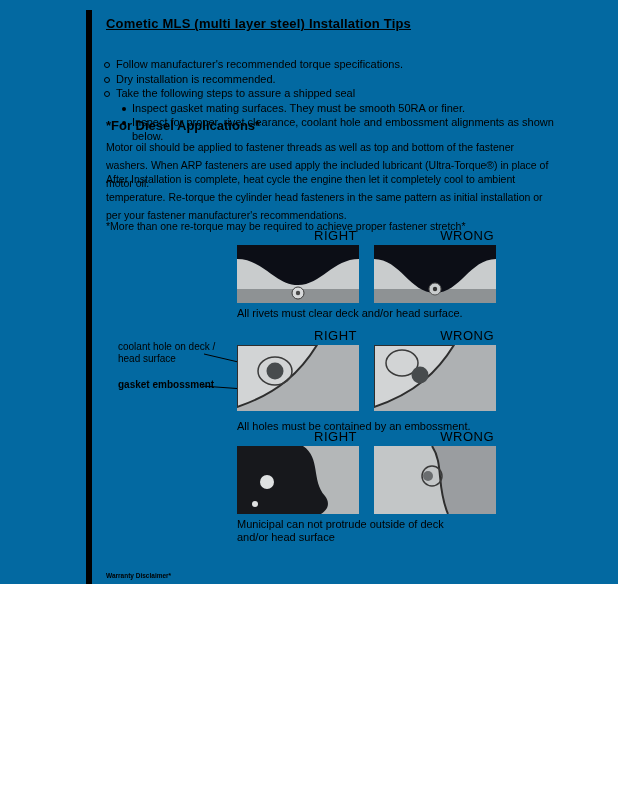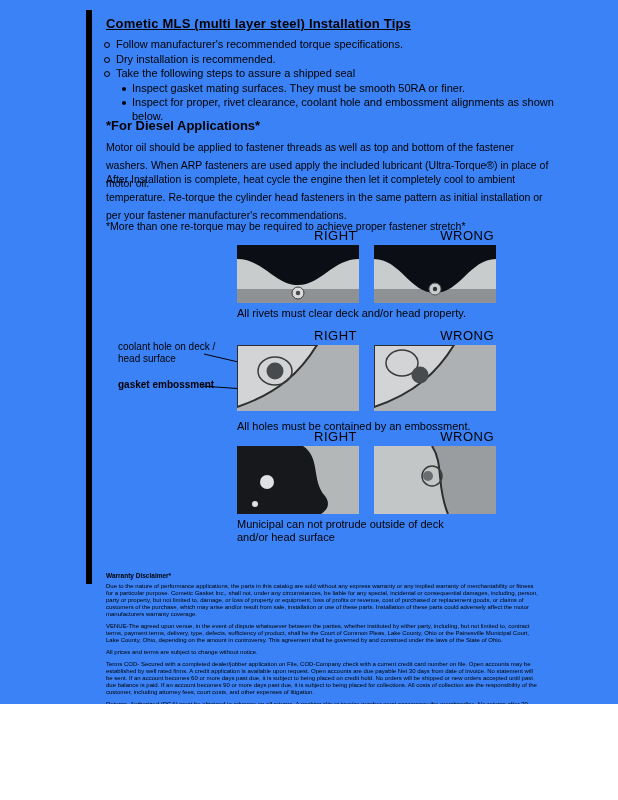--- a/index.html
+++ b/index.html
@@ -1,21 +1,21 @@
 <!DOCTYPE html>
 <html><head>
 <meta charset="utf-8">
 <style>
   html,body{margin:0;padding:0;background:#ffffff;}
-  .page{position:relative;width:618px;height:704px;background:#3b82f6;
+  .page{position:relative;width:618px;height:584px;background:#0369a1;
         font-family:"Liberation Sans", sans-serif;color:#000;overflow:hidden;}
   .left-rule{position:absolute;left:86px;top:10px;width:6px;height:574px;background:#000;}
   .title{position:absolute;left:106px;top:16px;margin:0;font-size:13px;font-weight:bold;
          text-decoration:underline;letter-spacing:.2px;}
-  .tips{position:absolute;left:104px;top:38px;font-size:11px;line-height:13.5px;width:460px;}
+  .tips{position:absolute;left:104px;top:58px;font-size:11px;line-height:13.5px;width:460px;}
   .b,.sb{position:relative;padding-left:12px;margin-bottom:1px;}
   .sb{margin-left:16px;}
   .ring{position:absolute;left:0;top:4px;width:4px;height:4px;border:1px solid #000;border-radius:50%;}
   .dot{position:absolute;left:2px;top:5px;width:4px;height:4px;background:#000;border-radius:50%;}
   .diesel-heading{position:absolute;left:106px;top:118px;margin:0;font-size:13px;font-weight:bold;}
   .para{position:absolute;left:106px;margin:0;font-size:10.5px;line-height:18px;width:452px;}
   .p1{top:138px;}
   .p2{top:170px;}
   .note{top:217px;width:470px;}
   .figlbl{position:absolute;width:120px;text-align:right;font-size:13px;letter-spacing:.5px;}
@@ -91,21 +91,21 @@
   </div>
   <div class="fig figW1">
     <svg width="122" height="58" viewBox="0 0 122 58">
       <rect width="122" height="58" fill="#c9cccd"></rect>
       <rect y="44" width="122" height="14" fill="#8e9294"></rect>
       <path d="M0,0 H122 V14 C96,14 86,48 61,48 C36,48 26,14 0,14 Z" fill="#0c0e16"></path>
       <circle cx="61" cy="44" r="6" fill="#c9cccd" stroke="#555"></circle>
       <circle cx="61" cy="44" r="2.2" fill="#333"></circle>
     </svg>
   </div>
-  <div class="cap cap1">All rivets must clear deck and/or head property.</div>
+  <div class="cap cap1">All rivets must clear deck and/or head surface.</div>
 
   <div class="figlbl lblR2">RIGHT</div>
   <div class="figlbl lblW2">WRONG</div>
 
   <div class="ann ann1">coolant hole on deck / head surface</div>
   <div class="ann ann2">gasket embossment</div>
   <svg class="leaders" width="105" height="52">
     <line x1="2" y1="8" x2="96" y2="30" stroke="#000" stroke-width="1"></line>
     <line x1="0" y1="40" x2="84" y2="46" stroke="#000" stroke-width="1"></line>
   </svg>

